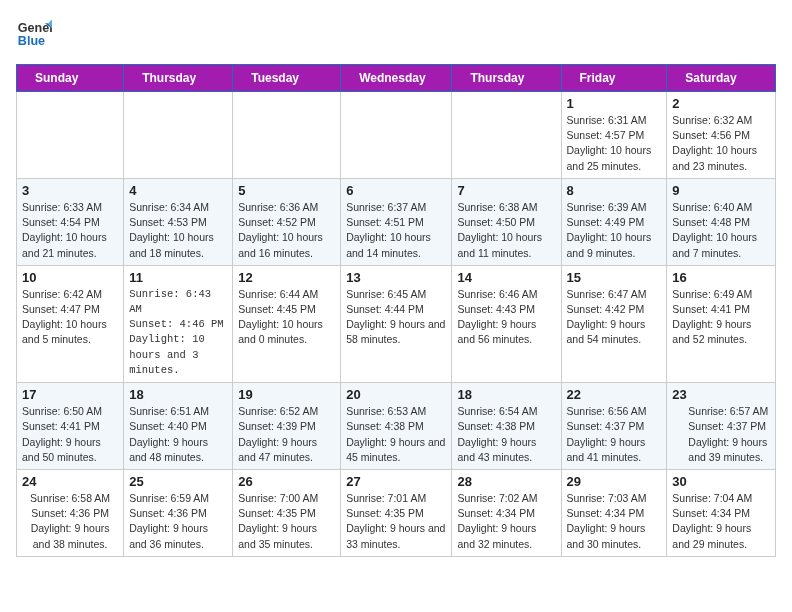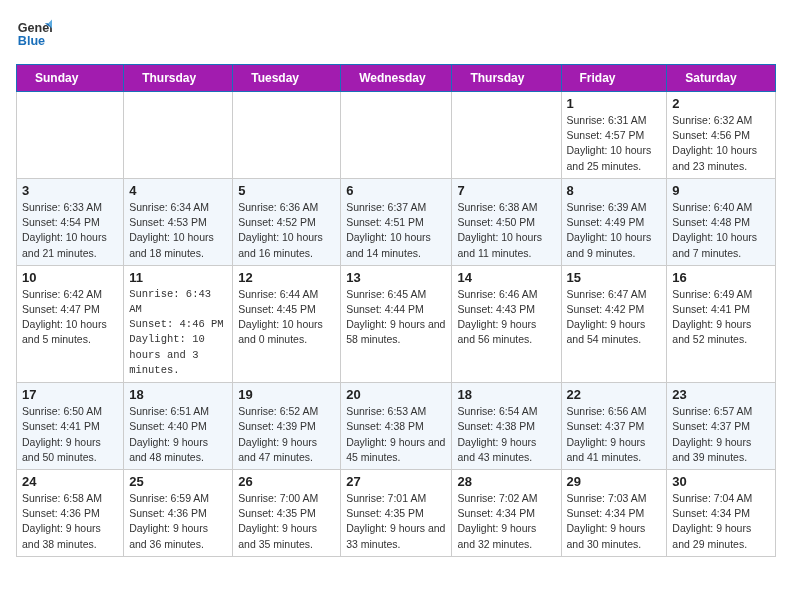--- a/index.html
+++ b/index.html
@@ -244,29 +244,29 @@
 Daylight: 9 hours and 43 minutes.</div>
         </td>
         <td>
           <div class="day-number">22</div>
           <div class="day-info" style="white-space: pre-line;">Sunrise: 6:56 AM
 Sunset: 4:37 PM
 Daylight: 9 hours and 41 minutes.</div>
         </td>
         <td>
           <div class="day-number">23</div>
-          <div class="day-info" style="white-space: pre-line;">Sunrise: 6:57 AM
+          <div class="day-info" style="white-space: pre-line; margin-left: 16px;">Sunrise: 6:57 AM
 Sunset: 4:37 PM
 Daylight: 9 hours and 39 minutes.</div>
         </td>
       </tr>
       <tr>
         <td>
           <div class="day-number">24</div>
-          <div class="day-info" style="white-space: pre-line;">Sunrise: 6:58 AM
+          <div class="day-info" style="white-space: pre-line; text-align: center;">Sunrise: 6:58 AM
 Sunset: 4:36 PM
 Daylight: 9 hours and 38 minutes.</div>
         </td>
         <td>
           <div class="day-number">25</div>
           <div class="day-info" style="white-space: pre-line;">Sunrise: 6:59 AM
 Sunset: 4:36 PM
 Daylight: 9 hours and 36 minutes.</div>
         </td>
         <td>

